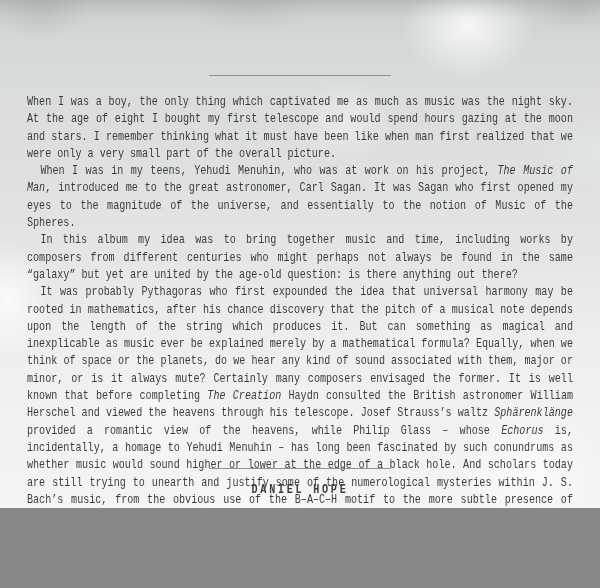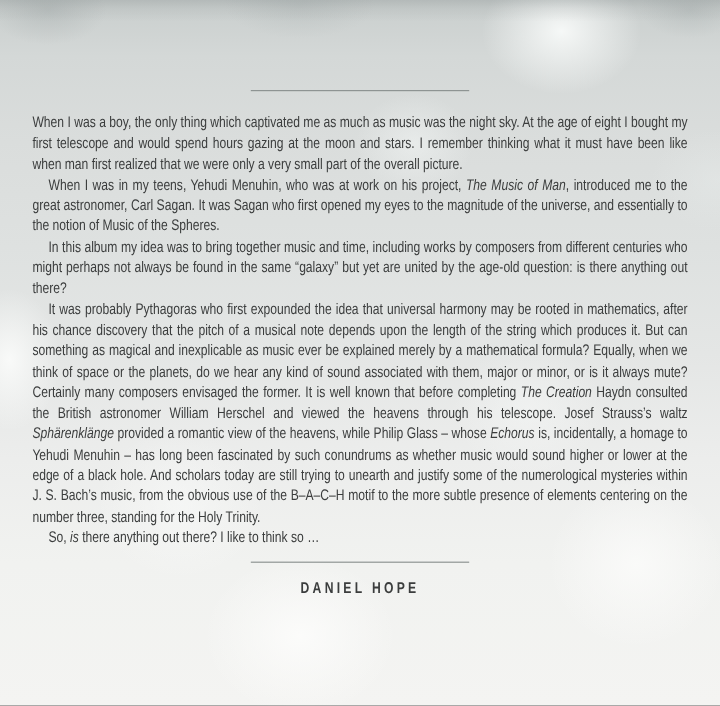--- a/index.html
+++ b/index.html
@@ -1,21 +1,21 @@
 <!DOCTYPE html>
 <html style="--text-color: #3b3d3d; --divider-color: #8e9493;"><head>
 <meta charset="utf-8">
 <style>
   html, body { margin: 0; padding: 0; background: #888; }
   .page {
     position: relative;
     width: 600px;
-    height: 588px;
+    height: 508px;
     overflow: hidden;
-    font-family: Liberation Sans, sans-serif;
+    font-family: Liberation Mono, monospace;
     
     background:
       
       linear-gradient(180deg, rgba(130,138,138,0.30) 0px, rgba(136,143,143,0.14) 7px, rgba(136,143,143,0.0) 18px),
       
       radial-gradient(ellipse 70px 42px at 40px 8px,  rgba(148,156,156,0.32), rgba(148,156,156,0) 70%),
       radial-gradient(ellipse 90px 40px at 250px 4px, rgba(158,166,166,0.26), rgba(158,166,166,0) 70%),
       radial-gradient(ellipse 60px 34px at 575px 8px, rgba(150,158,158,0.28), rgba(150,158,158,0) 70%),
       
       radial-gradient(ellipse 95px 75px  at 468px 26px,  rgba(250,252,251,0.90), rgba(250,252,251,0) 70%),

